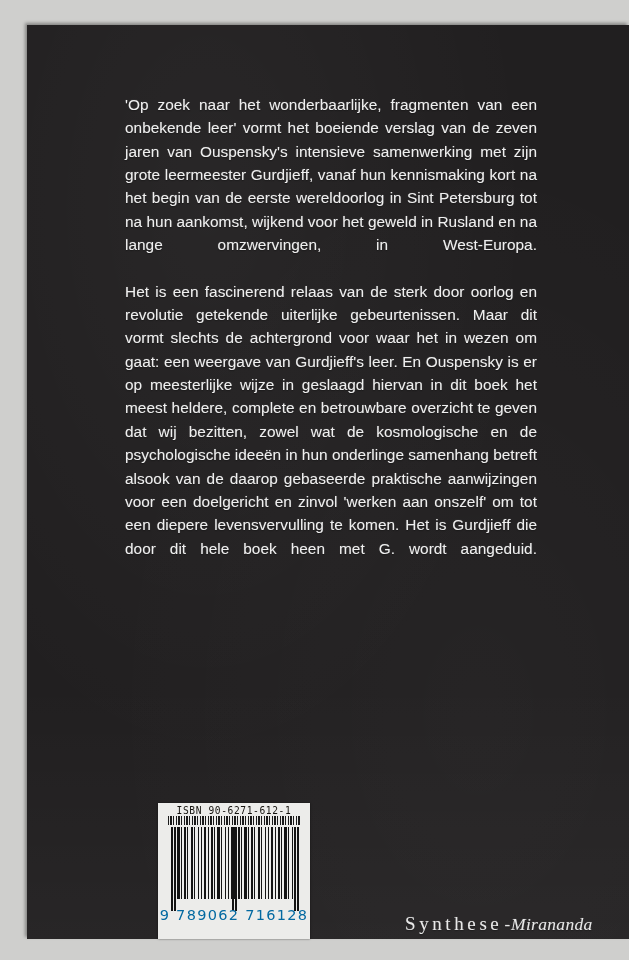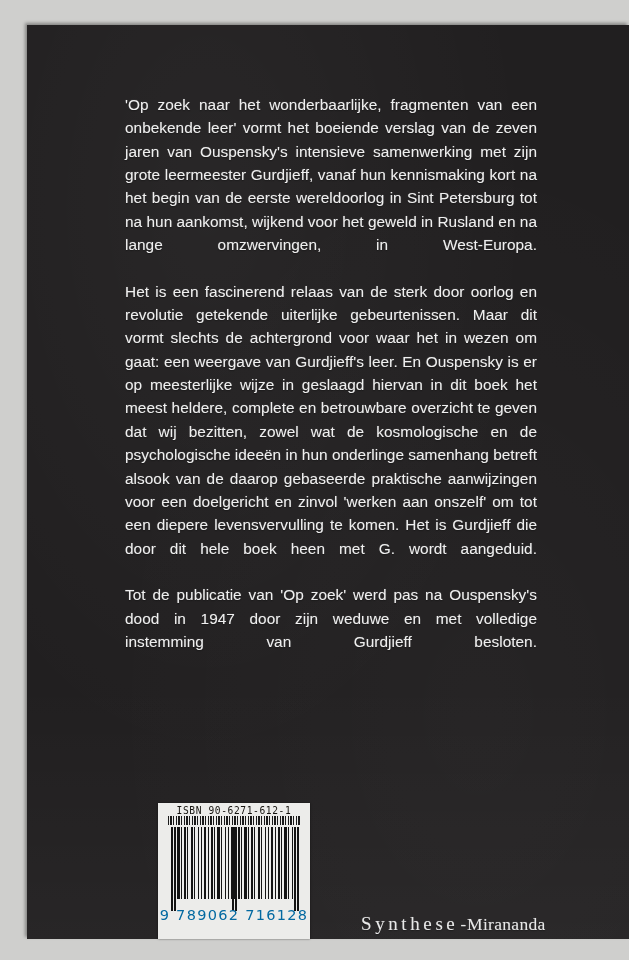--- a/index.html
+++ b/index.html
@@ -182,50 +182,51 @@
     top: 888px;
     color: #e8e8e8;
     white-space: nowrap;
     text-shadow: 0 0 1.2px rgba(255,255,255,0.28), 0 1px 1px rgba(0,0,0,0.5);
   }
 
   #publisher-name {
     font-family: "Liberation Serif", serif;
     font-size: 19px;
     letter-spacing: 3.6px;
+    margin-left: 44px;
   }
 
   #publisher-sep {
     font-family: "Liberation Serif", serif;
     font-size: 17px;
     padding: 0 1px 0 2px;
   }
 
   #publisher-imprint {
     font-family: "Liberation Serif", serif;
+    font-style: italic;
     font-size: 17.5px;
     letter-spacing: 0.3px;
   }
 </style>
 </head>
 <body>
 
 <div id="page">
 
   <div id="scan-surround"></div>
 
   <div id="book-cover">
 
     <div id="grain"></div>
     <div id="sheen"></div>
 
     <div id="blurb">
       <p>'Op zoek naar het wonderbaarlijke, fragmenten van een onbekende leer' vormt het boeiende verslag van de zeven jaren van Ouspensky's intensieve samenwerking met zijn grote leermeester Gurdjieff, vanaf hun kennismaking kort na het begin van de eerste wereldoorlog in Sint Petersburg tot na hun aankomst, wijkend voor het geweld in Rusland en na lange omzwervingen, in West-Europa.</p>
       <p>Het is een fascinerend relaas van de sterk door oorlog en revolutie getekende uiterlijke gebeurtenissen. Maar dit vormt slechts de achtergrond voor waar het in wezen om gaat: een weergave van Gurdjieff's leer. En Ouspensky is er op meesterlijke wijze in geslaagd hiervan in dit boek het meest heldere, complete en betrouwbare overzicht te geven dat wij bezitten, zowel wat de kosmologische en de psychologische ideeën in hun onderlinge samenhang betreft alsook van de daarop gebaseerde praktische aanwijzingen voor een doelgericht en zinvol 'werken aan onszelf' om tot een diepere levensvervulling te komen. Het is Gurdjieff die door dit hele boek heen met G. wordt aangeduid.</p>
-      <p>Tot de publicatie van 'Op zoek' werd pas na Ouspensky's dood in 1947 door zijn weduwe en met volledige instemming van Gurdjieff besloten.</p>
     </div>
 
     <div id="barcode-block">
       <div id="isbn-line">ISBN 90-6271-612-1</div>
       <div id="isbn-bars"></div>
       <div id="ean-bars"></div>
       <div class="guard g1"></div>
       <div class="guard g2"></div>
       <div class="guard g3"></div>
       <div class="guard g4"></div>

